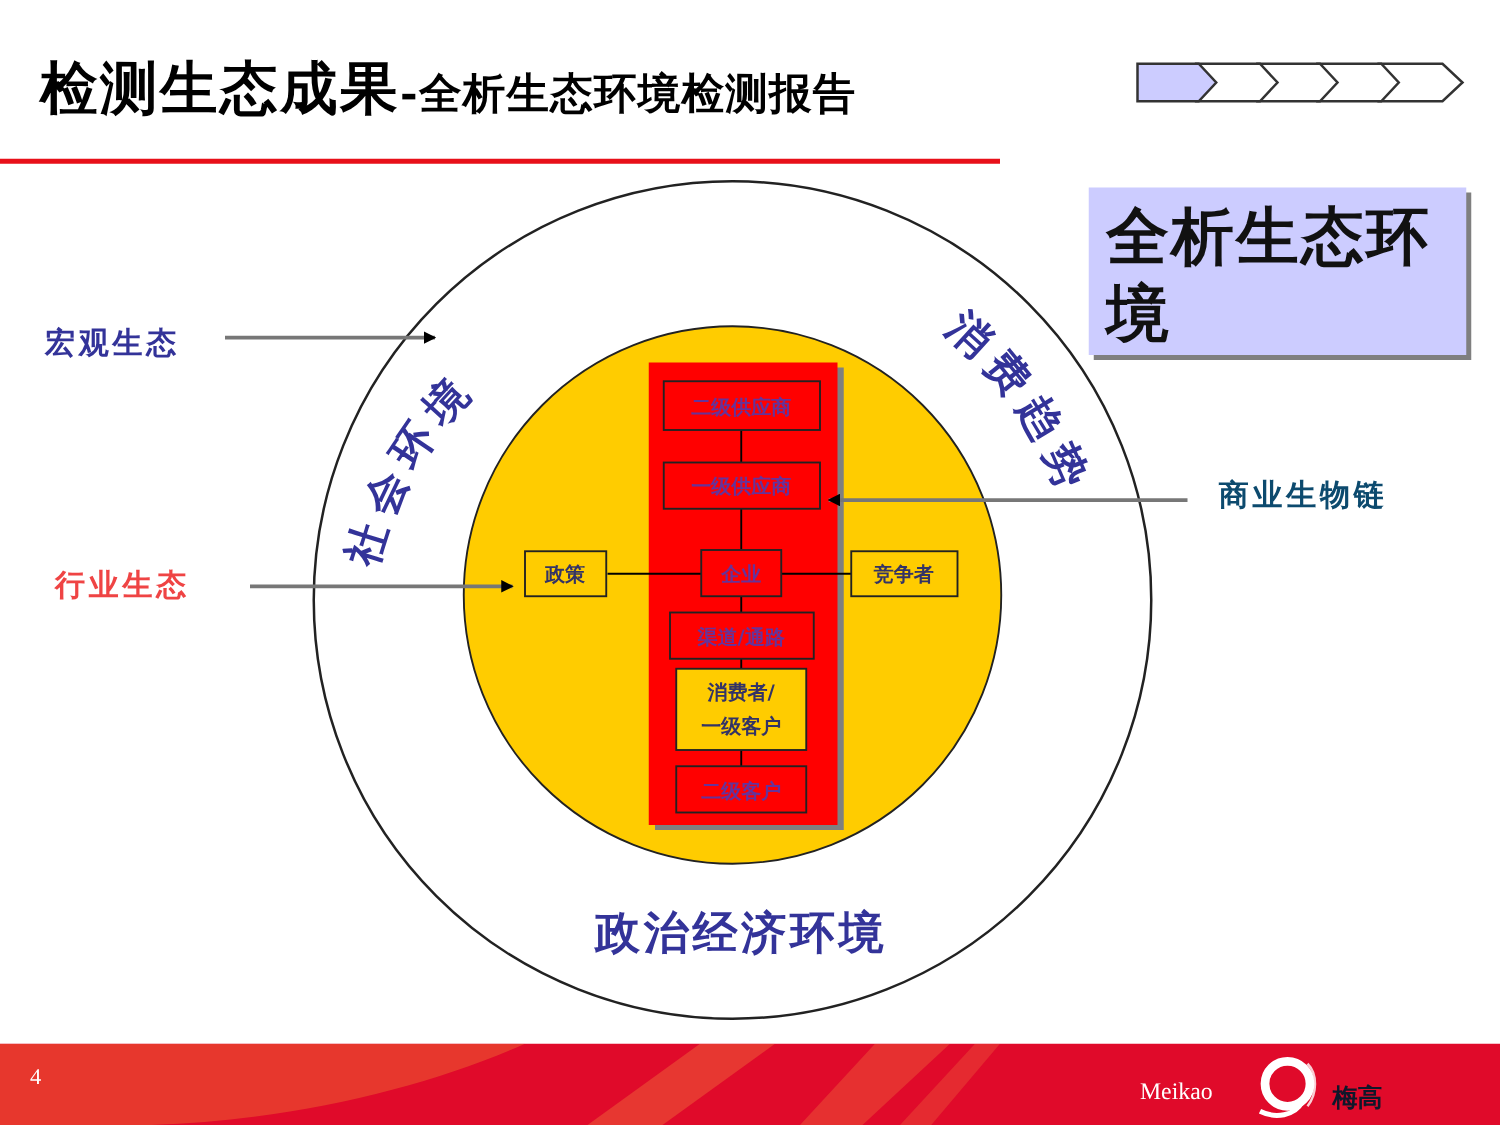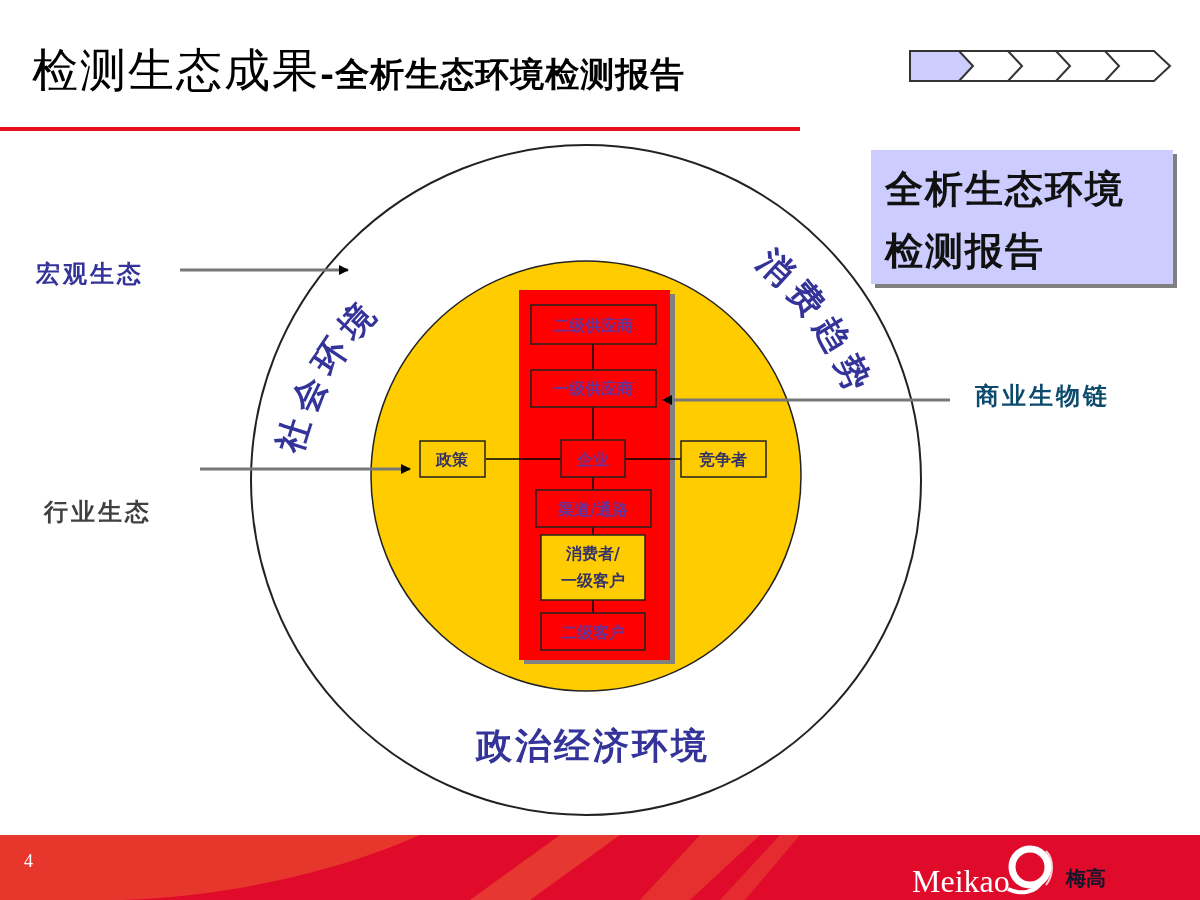--- a/index.html
+++ b/index.html
@@ -1,30 +1,30 @@
 <!DOCTYPE html>
 <html><head>
   <meta charset="utf-8">
   <style>
     html, body { margin: 0; padding: 0; }
     body { width: 1200px; height: 900px; position: relative; background: #ffffff; overflow: hidden;
            font-family: "DejaVu Serif", "Liberation Serif", serif; }
     .title { position: absolute; left: 32px; top: 40px; color: #000; white-space: nowrap; }
-    .title .main { font-size: 46px; font-weight: normal; letter-spacing: 2px; }
+    .title .main { font-size: 46px; font-weight: bold; letter-spacing: 2px; }
     .title .sub { font-size: 34px; font-weight: bold; letter-spacing: 1px; }
     .title-rule { position: absolute; left: 0; top: 127px; width: 800px; height: 4px; background: #e8101a; }
     .progress { position: absolute; left: 908px; top: 48px; }
     .callout { position: absolute; left: 871px; top: 150px; width: 302px; height: 134px; background: #ccccff;
                box-shadow: 4px 4px 0 #7f7f7f; box-sizing: border-box; padding: 8px 0 0 14px;
-               font-size: 38px; font-weight: bold; line-height: 62px; color: #111; letter-spacing: 2px; }
+               font-size: 50px; font-weight: bold; line-height: 62px; color: #111; letter-spacing: 2px; }
     .label { position: absolute; font-size: 24px; font-weight: bold; white-space: nowrap; letter-spacing: 3px; }
     .diagram { position: absolute; left: 0; top: 0; }
     .footer { position: absolute; left: 0; top: 835px; width: 1200px; height: 65px; background: #e00a2a; overflow: hidden; }
     .page-num { position: absolute; left: 24px; top: 16px; color: #fff; font-size: 18px; font-family: "Liberation Serif", serif; }
-    .brand { position: absolute; left: 912px; top: 28px; color: #fff; font-size: 32px; font-family: "Liberation Serif", serif; }
+    .brand { position: absolute; left: 912px; top: 28px; color: #fff; font-size: 19px; font-family: "Liberation Serif", serif; }
     .brand-cn { position: absolute; left: 1066px; top: 30px; color: #0f172a; font-size: 20px; font-weight: bold; }
     .logo { position: absolute; left: 1002px; top: 6px; }
     .box-text { font-family: "DejaVu Serif", serif; font-weight: bold; }
   </style>
 </head>
 <body>
 
 <div class="title">
   <span class="main">检测生态成果</span><span class="sub">-</span><span class="sub">全析生态环境检测报告</span>
 </div>
@@ -35,21 +35,20 @@
     <path d="M196 3 L246 3 L262 18 L246 33 L196 33 L210 18 Z"></path>
     <path d="M147 3 L197 3 L211 18 L197 33 L147 33 L161 18 Z"></path>
     <path d="M99 3 L148 3 L162 18 L148 33 L99 33 L113 18 Z"></path>
     <path d="M50 3 L100 3 L114 18 L100 33 L50 33 L64 18 Z"></path>
     <path d="M2 3 L51 3 L65 18 L51 33 L2 33 Z" fill="#ccccff"></path>
   </g>
 </svg>
 
 <div class="callout">
   <div>全析生态环境</div>
-  <div>检测报告</div>
 </div>
 
 <svg class="diagram" width="1200" height="835" viewBox="0 0 1200 835">
   <defs>
     <marker id="arrowhead" markerWidth="10" markerHeight="10" refX="9" refY="5" orient="auto" markerUnits="userSpaceOnUse">
       <path d="M0 0 L10 5 L0 10 Z" fill="#000"></path>
     </marker>
     <path id="arc-social" d="M300 455 A290 290 0 0 1 430 275"></path>
     <path id="arc-consumer" d="M755 265 A300 300 0 0 1 860 430"></path>
   </defs>
@@ -113,21 +112,21 @@
   <text font-size="34" font-weight="bold" fill="#333399" letter-spacing="8" font-family="DejaVu Serif, serif">
     <textPath href="#arc-social">社会环境</textPath>
   </text>
   <text font-size="34" font-weight="bold" fill="#333399" letter-spacing="8" font-family="DejaVu Serif, serif">
     <textPath href="#arc-consumer">消费趋势</textPath>
   </text>
   <text x="593" y="758" text-anchor="middle" font-size="36" font-weight="bold" fill="#333399" letter-spacing="3" font-family="DejaVu Serif, serif">政治经济环境</text>
 </svg>
 
 <div class="label" style="left:36px; top:258px; color:#333399;">宏观生态</div>
-<div class="label" style="left:44px; top:452px; color:#404040;margin-top:44px;">行业生态</div>
+<div class="label" style="left:44px; top:452px; color:#ef4444;">行业生态</div>
 <div class="label" style="left:975px; top:380px; color:#0c4a6e;">商业生物链</div>
 
 <div class="footer">
   <svg width="1200" height="65" viewBox="0 0 1200 65" style="position:absolute;left:0;top:0;">
     <path d="M0 0 L420 0 C330 40 200 70 60 65 L0 65 Z" fill="#e8402e" opacity="0.85"></path>
     <path d="M470 65 L560 0 L620 0 L530 65 Z" fill="#ea4a35" opacity="0.7"></path>
     <path d="M640 65 L700 0 L760 0 L690 65 Z" fill="#ea4a35" opacity="0.6"></path>
     <path d="M720 65 L780 0 L800 0 L745 65 Z" fill="#ea4a35" opacity="0.5"></path>
   </svg>
   <div class="page-num">4</div>

